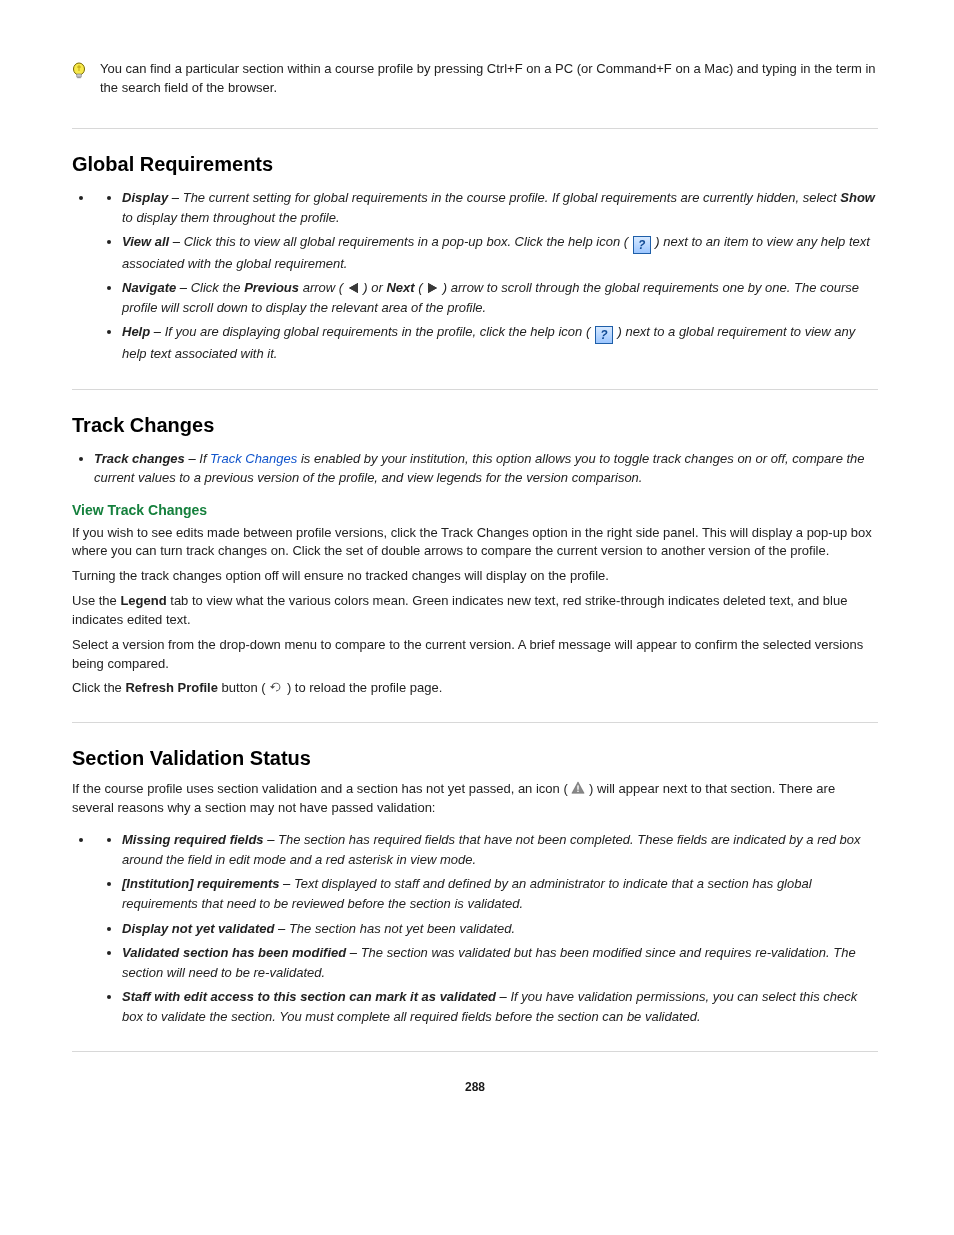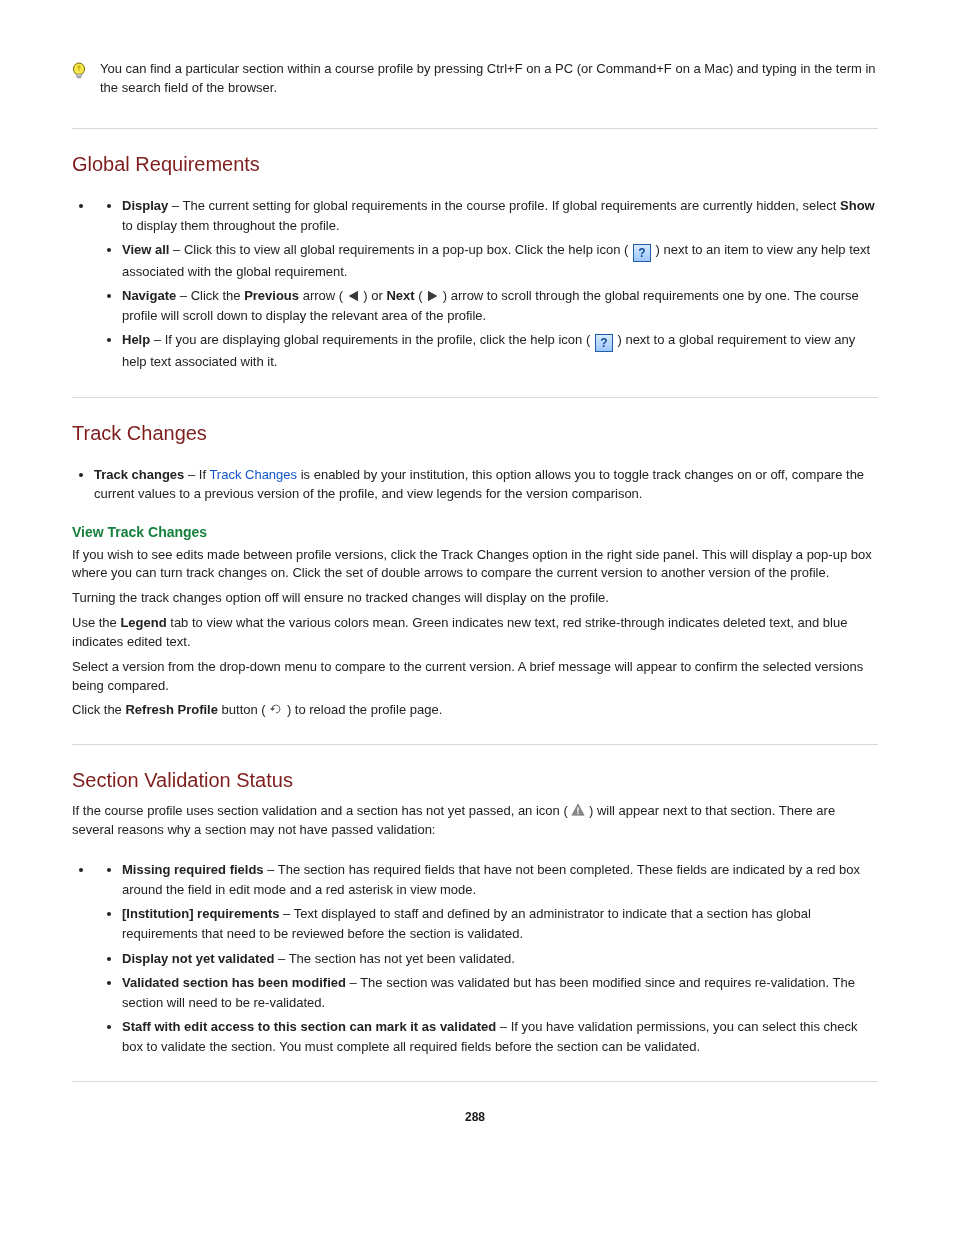--- a/index.html
+++ b/index.html
@@ -16,44 +16,45 @@
   .section {
     margin-bottom: 24px;
   }
   .hr {
     border: none;
     border-top: 1px solid #d8d8d8;
     margin: 24px 0;
   }
   .heading {
     font-size: 20px;
-    font-weight: 400;
-    color: #7f1d1d;
+    font-weight: 700;
+    color: #000000;
     margin: 6px 0 10px 0;
   }
   .subhead {
     font-size: 14px;
     font-weight: 700;
     color: #15803d;
     margin: 14px 0 6px 0;
   }
   p {
     font-size: 13px;
     line-height: 1.45;
     margin: 6px 0;
   }
   ul.outer {
     padding-left: 22px;
     margin: 4px 0;
   }
   ul.outer > li {
     font-size: 13px;
     line-height: 1.5;
-    margin: 20px 0;
+    margin: 12px 0;
     list-style-type: disc;
+    font-style: italic;
   }
   ul.inner {
     padding-left: 28px;
     margin: 4px 0 8px 0;
   }
   ul.inner > li {
     font-size: 13px;
     line-height: 1.55;
     margin: 4px 0;
     list-style-type: disc;

